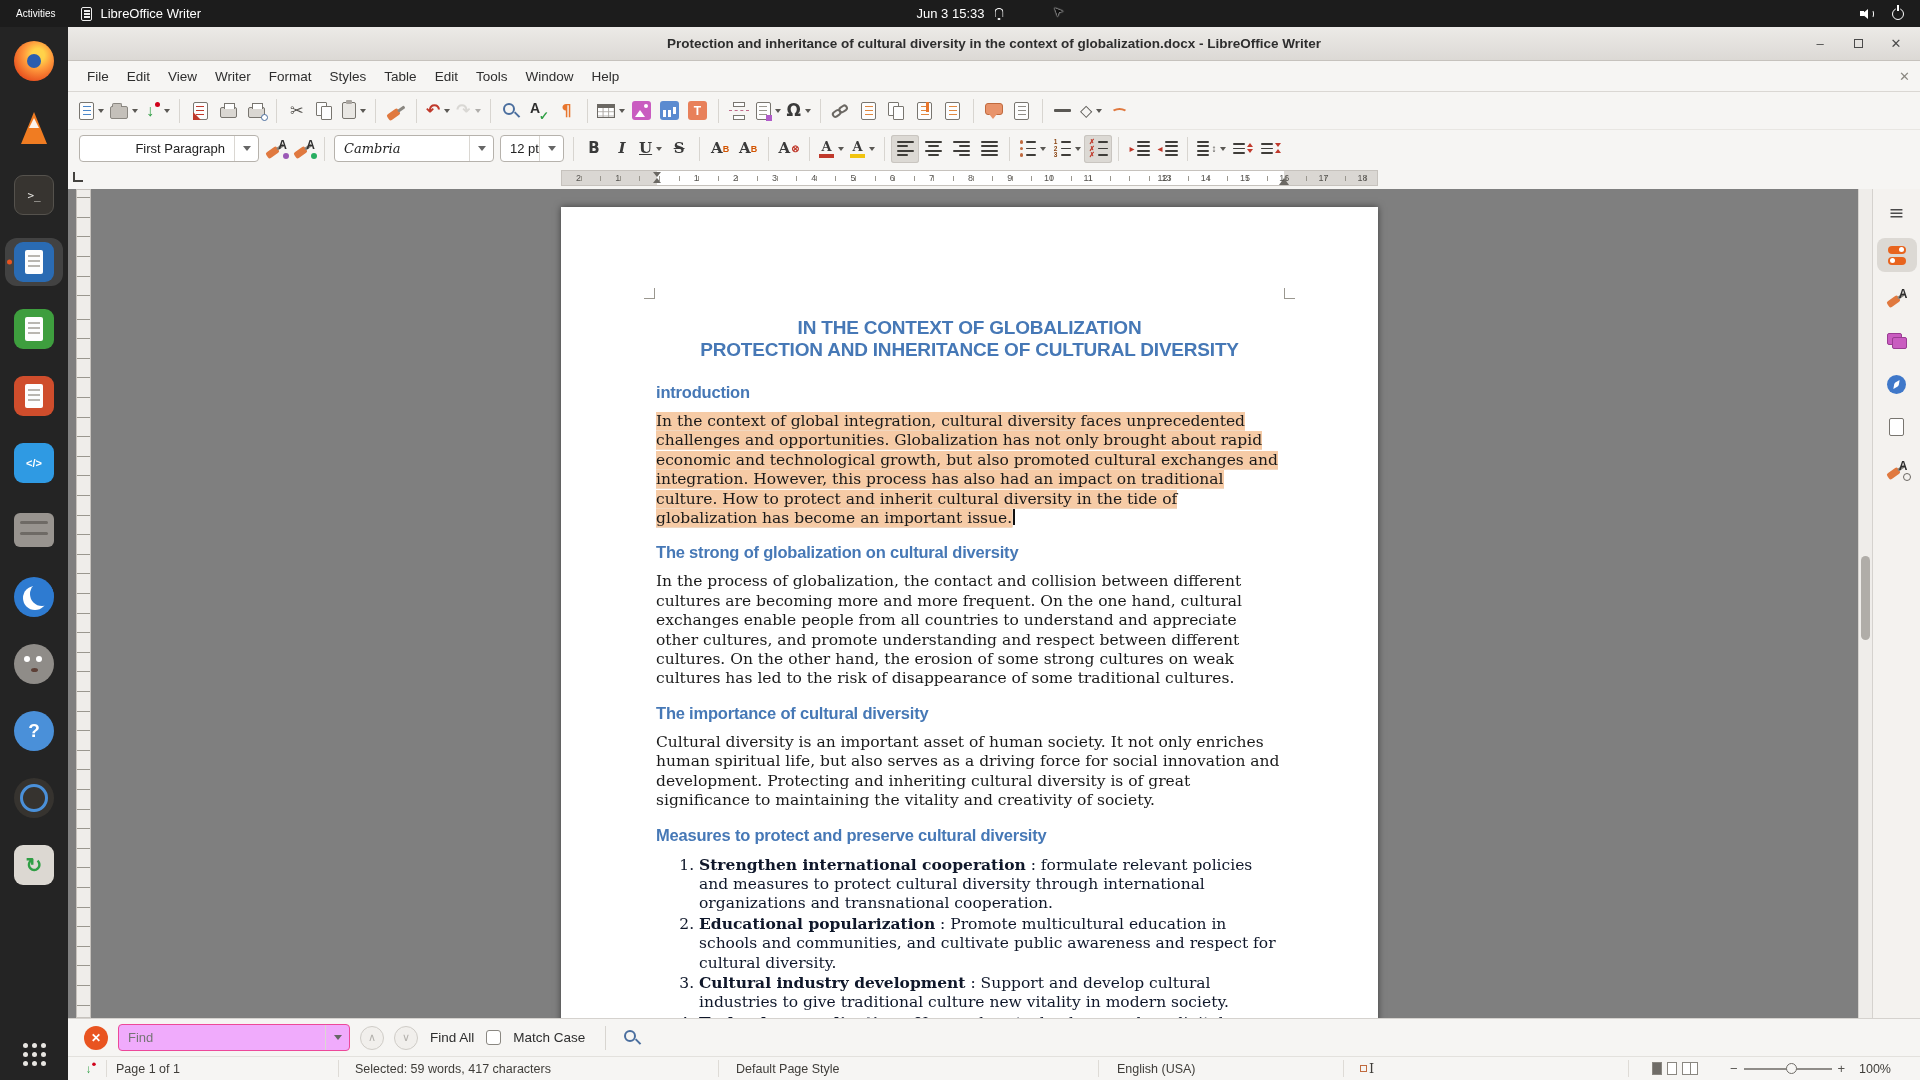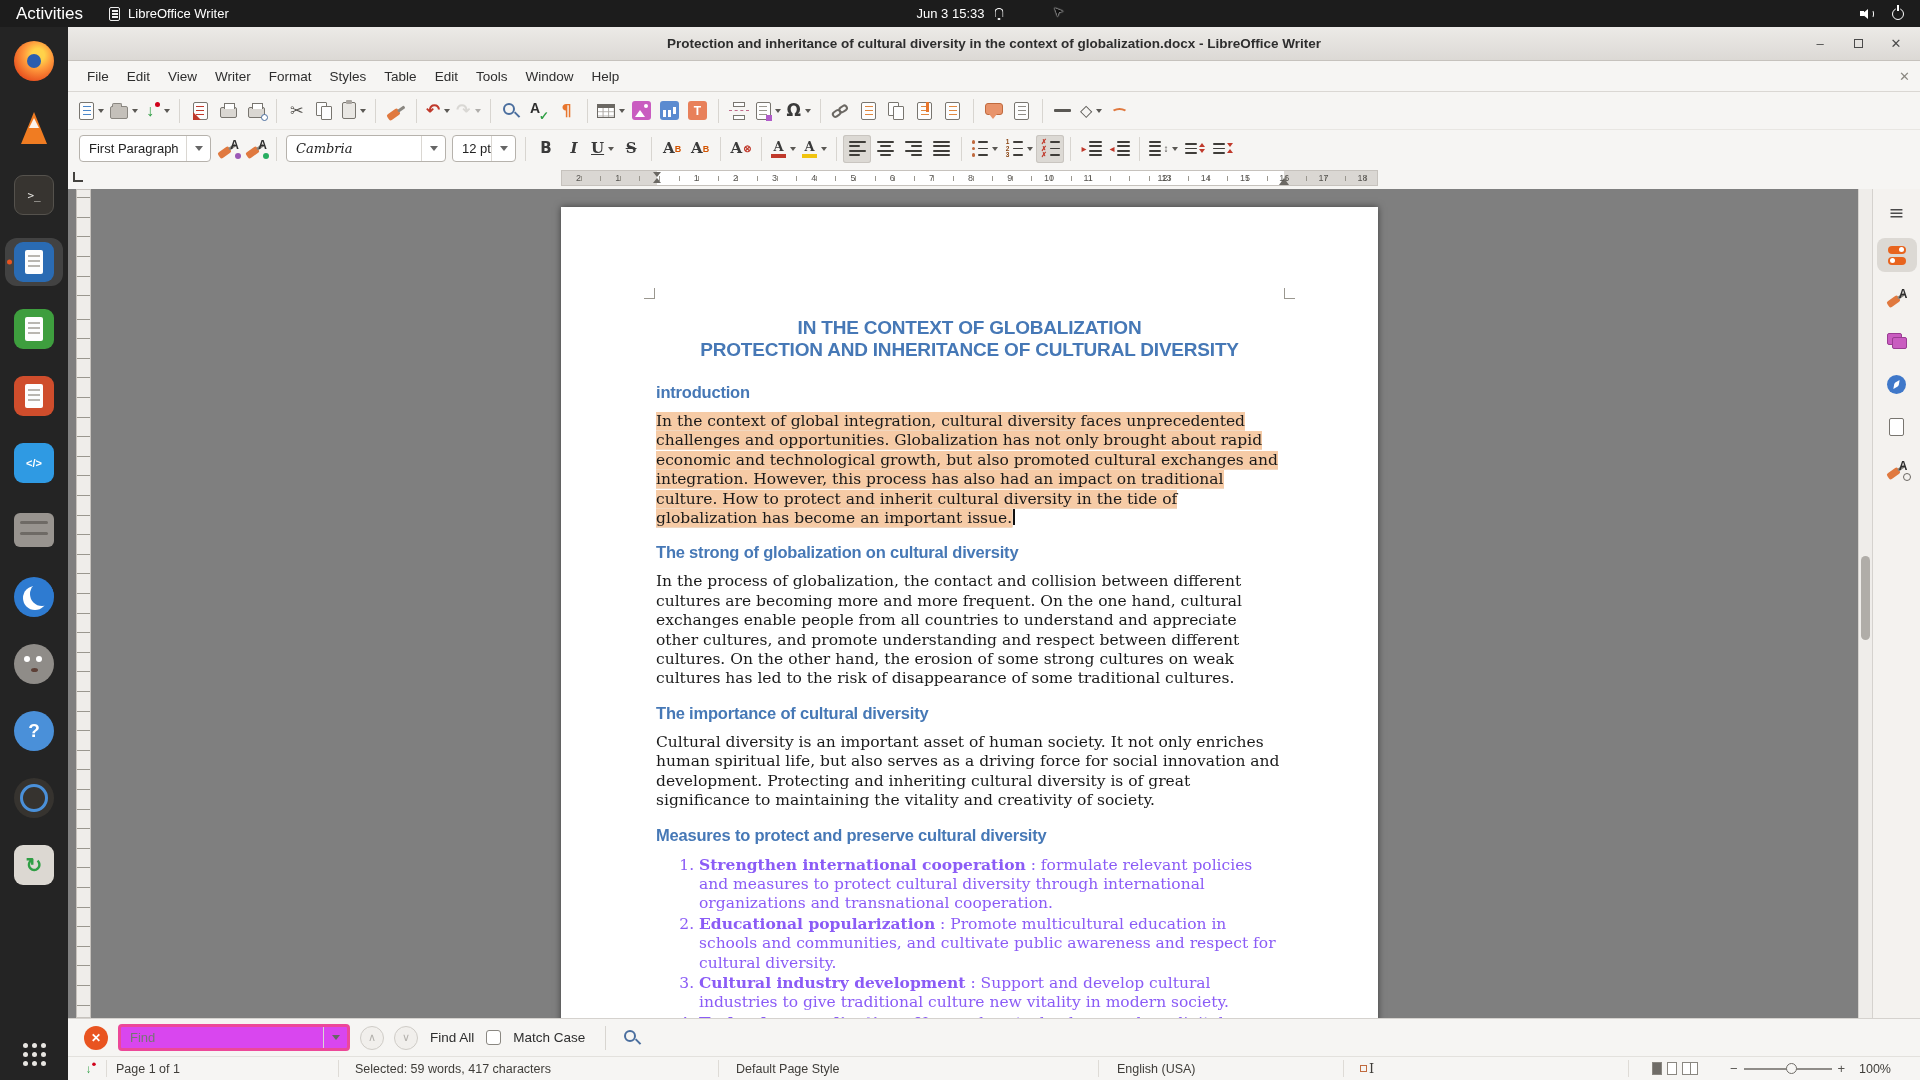--- a/index.html
+++ b/index.html
@@ -2,21 +2,21 @@
 <html><head>
 <meta charset="utf-8">
 <style>
   *{margin:0;padding:0;box-sizing:border-box}
   html,body{width:1920px;height:1080px;overflow:hidden}
   body{font-family:"Liberation Sans",sans-serif;background:#7f7f7f;position:relative;font-size:13px;color:#333}
 
   
   .topbar{position:absolute;top:0;left:0;width:1920px;height:27px;background:#1c1c1c;color:#fff;display:flex;align-items:center;z-index:50}
   .tb-left{display:flex;align-items:center;gap:26px;margin-left:16px}
-  .activities{font-size:17px}
+  .activities{font-size:10px}
   .appind{display:flex;align-items:center;gap:8px}
   .appico{width:11px;height:14px;border:1.4px solid #eee;border-radius:2px;position:relative}
   .appico::before{content:"";position:absolute;left:1.5px;right:1.5px;top:2.5px;height:1.5px;background:#eee;box-shadow:0 3px 0 #eee,0 6px 0 #eee}
   .clock{position:absolute;left:50%;transform:translateX(-50%);display:flex;align-items:center;gap:10px;font-size:13px}
   .bell{width:9px;height:9px;border:1.5px solid #fff;border-bottom:none;border-radius:5px 5px 0 0;position:relative;top:-1px}
   .bell::after{content:"";position:absolute;left:2px;bottom:-3px;width:3px;height:2px;background:#fff;border-radius:50%}
   .mousearrow{position:absolute;left:1052px;top:4px;font-size:13px;color:#111;text-shadow:0 0 1.5px #fff,0 0 1px #fff;transform:rotate(225deg)}
   .tb-right{margin-left:auto;display:flex;align-items:center;gap:18px;margin-right:16px}
   .spk{position:relative;width:14px;height:12px}
   .spk::before{content:"";position:absolute;left:0;top:3.5px;width:4px;height:5px;background:#fff}
@@ -181,21 +181,21 @@
   .page{position:absolute;left:469px;top:18px;width:817px;height:920px;background:#fff;box-shadow:0 0 7px rgba(0,0,0,.5)}
   .cm{position:absolute;width:11px;height:11px}
   .cm.tl{left:83px;top:81px;border-right:1px solid #9a978f;border-bottom:1px solid #9a978f}
   .cm.tr{right:83px;top:81px;border-left:1px solid #9a978f;border-bottom:1px solid #9a978f}
   .content{padding:110px 95px 0 95px}
   .doc-title{color:#4678b6;font-size:19px;line-height:22px;font-weight:bold;text-align:center;letter-spacing:-.2px;margin-bottom:22px}
   .content h2{color:#4678b6;font-size:16.5px;line-height:19px;font-weight:bold;letter-spacing:-.2px;margin:15px 0 10px}
   .content p{font-family:"DejaVu Serif",serif;font-size:15.5px;line-height:19.4px;color:#1a1a1a;margin:0 0 5px}
   .sel{background:#f6cba6;box-shadow:0 0 0 .5px #e3b185}
   .caret{display:inline-block;width:1.6px;height:16px;background:#111;vertical-align:-2px;margin-left:1px}
-  .content ol{margin:2px 0 0;padding-left:43px;font-family:"DejaVu Serif",serif;font-size:15.5px;line-height:19.4px;color:#8b5cf6}
+  .content ol{margin:2px 0 0;padding-left:43px;font-family:"DejaVu Serif",serif;font-size:15.5px;line-height:19.4px;color:#0f172a}
   .content li b{font-weight:bold}
   .vscroll{width:14px;flex:none;background:#efedea;border-left:1px solid #d5d2ce;position:relative}
   .vthumb{position:absolute;left:2px;right:2px;top:367px;height:84px;border-radius:6px;background:#b0ada8}
   .sidestrip{width:48px;flex:none;background:#f4f2ef;border-left:1px solid #d5d2ce;display:flex;flex-direction:column;align-items:center;padding-top:6px;gap:9px}
   .sbitem{width:40px;height:34px;display:flex;align-items:center;justify-content:center;border-radius:8px;position:relative}
   .sbitem.on{background:#dcd9d4}
   .ictgl{display:flex;flex-direction:column;gap:3px}
   .pill{width:18px;height:8px;border-radius:4px;background:#e8641e;position:relative;display:block}
   .pdot{position:absolute;top:1.5px;width:5px;height:5px;border-radius:50%;background:#fff;display:block}
   .pdot.r{right:2px}.pdot.l{left:2px}
@@ -203,21 +203,21 @@
   .icgal{position:relative;width:20px;height:16px;display:block}
   .g1,.g2{position:absolute;width:15px;height:12px;border-radius:2px;background:#c95cc0;border:1px solid #9a3d93;display:block}
   .g1{left:0;top:0}.g2{left:5px;top:4px}
   .icnav{width:19px;height:19px;border-radius:50%;background:#3f78c9;position:relative;display:block}
   .needle{position:absolute;left:7px;top:4px;width:5px;height:11px;background:#fff;clip-path:polygon(50% 0,100% 50%,50% 100%,0 50%);transform:rotate(35deg);display:block}
   .icpg{width:15px;height:18px;background:#fff;border:1.3px solid #78756f;border-radius:2px;display:block}
 
   
   .findbar{height:38px;border-top:1px solid #d5d2ce;display:flex;align-items:center;padding-left:16px;gap:10px;flex:none;background:#f6f5f3}
   .fclose{width:24px;height:24px;border-radius:50%;background:#e95420;color:#fff;font-size:12px;display:flex;align-items:center;justify-content:center;font-weight:bold}
-  .finput{width:232px;height:27px;border:3px solid #ec4899;border-radius:4px;background:#d946ef;display:flex;align-items:center;overflow:hidden}
+  .finput{width:232px;height:27px;border:1px solid #ec4899;border-radius:4px;background:#f0abfc;display:flex;align-items:center;overflow:hidden}
   .finput input{flex:1;border:none;outline:none;padding:0 9px;font-size:13px;font-family:"Liberation Sans",sans-serif;color:#333;background:transparent}
   .fcirc{width:24px;height:24px;border-radius:50%;border:1px solid #cfccc7;background:#f1efec;color:#b3b0ac;font-size:11px;display:flex;align-items:center;justify-content:center}
   .flabel{font-size:13.5px;color:#2e2e2e;margin:0 2px}
   .fcheck{width:15px;height:15px;border:1px solid #8a8781;border-radius:3px;background:#fff}
   .fsep{width:1px;height:24px;background:#d8d5d0;margin:0 8px}
 
   
   .statusbar{height:24px;border-top:1px solid #e3e1dd;position:relative;flex:none;background:#f6f5f3;font-size:12.5px;color:#3f3d39}
   .sb{position:absolute;top:0;height:100%;display:flex;align-items:center;white-space:nowrap}
   .sbdiv{position:absolute;top:3px;bottom:3px;width:1px;background:#dedbd6}
@@ -577,21 +577,21 @@
         </span>
         <span class="dd"></span>
       </span>
       <span class="tb">
         <span class="ic">
           <span class="iccurve"></span>
         </span>
       </span>
     </div>
   <div class="tbar" id="toolbar2">
-      <span class="combo" style="width: 132px;">
+      <span class="combo" style="width: 180px; text-align: right;">
         <span class="cval">First Paragraph</span>
         <span class="cdd">
           <i></i>
         </span>
       </span>
       <span class="tb">
         <span class="ic">
           <span class="icbrushw sm">
             <span class="icbrush sm"></span>
             <span class="bA">A</span>

